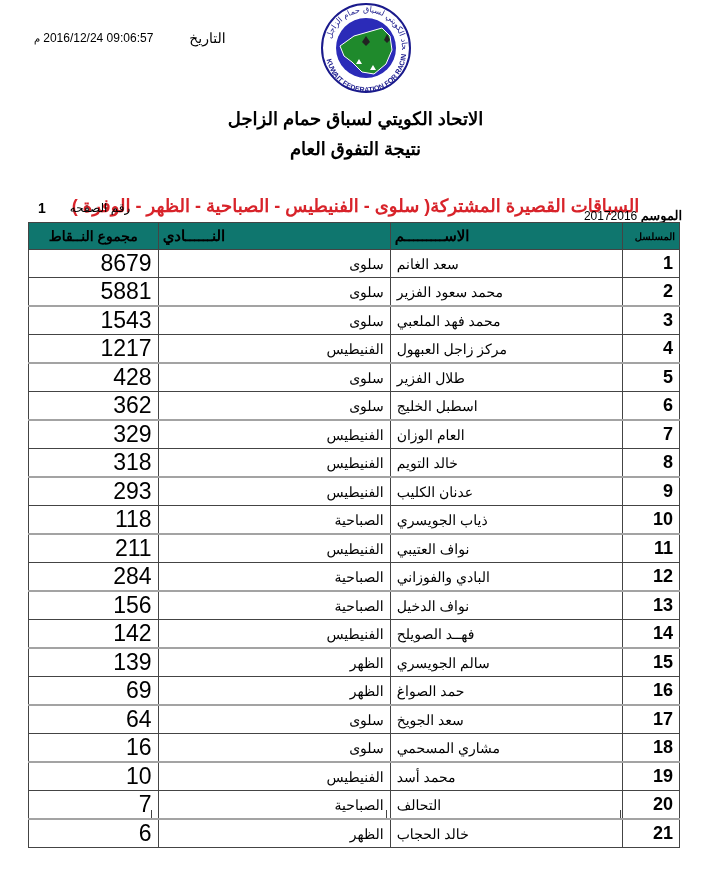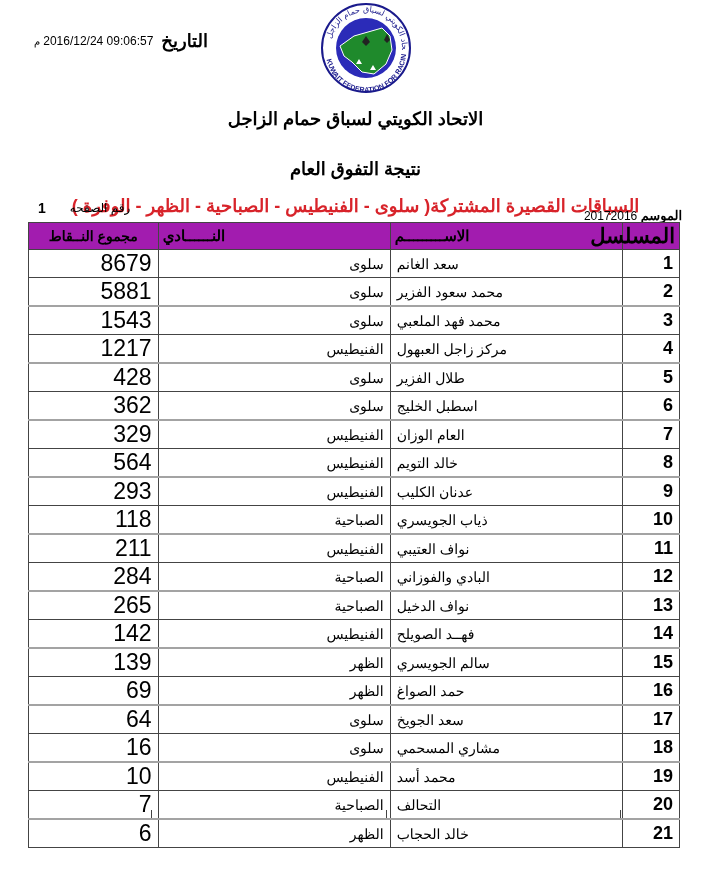--- a/index.html
+++ b/index.html
@@ -1,38 +1,38 @@
 <!DOCTYPE html>
 <html><head>
   <meta charset="utf-8">
   <style>
     html, body { margin: 0; padding: 0; background: #ffffff; }
     body { width: 711px; height: 870px; position: relative; overflow: hidden; font-family: "Liberation Sans", sans-serif; color: #000; }
     .date-row { position: absolute; top: 30px; left: 34px; font-size: 12px; display: flex; align-items: center; direction: rtl; }
-    .date-label { font-weight: bold; font-size: 18px; margin-left: 8px; }
+    .date-label { font-weight: normal; font-size: 14px; margin-left: 36px; }
     .date-val { direction: ltr; }
     .date-suffix { font-size: 10px; margin-right: 3px; }
     .logo { position: absolute; left: 300px; top: 2px; width: 132px; height: 92px; }
     .title1 { position: absolute; top: 108px; left: 0; width: 711px; text-align: center; font-size: 18px; font-weight: bold; direction: rtl; }
-    .title2 { position: absolute; top: 138px; left: 0; width: 711px; text-align: center; font-size: 18px; font-weight: bold; direction: rtl; margin-top: 20px; }
+    .title2 { position: absolute; top: 138px; left: 0; width: 711px; text-align: center; font-size: 18px; font-weight: bold; direction: rtl; }
     .title3 { position: absolute; top: 166px; left: 0; width: 711px; text-align: center; font-size: 18px; font-weight: bold; color: #d8232a; direction: rtl; margin-top: 29px; }
     .meta-row { position: absolute; top: 200px; left: 38px; width: 644px; height: 18px; font-size: 12px; }
     .season { position: absolute; right: 0; top: 8px; direction: rtl; }
     .season-label { font-weight: bold; font-size: 13px; }
     .page { position: absolute; left: 0; top: 0; direction: rtl; display: flex; gap: 24px; align-items: center; }
     .page-num { font-weight: bold; font-size: 14px; }
     table { position: absolute; top: 222px; left: 28px; width: 652px; border-collapse: collapse; direction: rtl; table-layout: fixed; }
-    th { background: #a21caf; font-weight: bold; font-size: 15px; height: 26px; border: 1px solid #444; padding: 0 4px; }
+    th { background: #0f766e; font-weight: bold; font-size: 15px; height: 26px; border: 1px solid #444; padding: 0 4px; }
     td { height: 25.5px; border-left: 1px solid #444; border-right: 1px solid #444; border-bottom: 1px solid #444; font-size: 14px; padding: 0 6px; }
     tr.thick td { border-bottom: 2px solid #a3a3a3; }
     .c-serial { width: 48px; text-align: right; font-weight: bold; font-size: 18px; }
     .c-name { width: 222px; text-align: left; }
     .c-club { width: 222px; text-align: right; }
     .c-points { width: 120px; text-align: right; font-size: 23px; }
-    th.c-serial { font-size: 21px; }
+    th.c-serial { font-size: 10px; }
     th.c-name, th.c-club { text-align: left; }
     th.c-points { text-align: center; font-size: 14px; }
     .stubs { position: absolute; top: 810px; left: 28px; width: 652px; height: 8px; }
     .stub { position: absolute; top: 0; width: 1px; height: 8px; background: #444; }
   </style>
 </head>
 <body>
 
 <div class="date-row">
   <span class="date-label">التاريخ</span>
@@ -124,21 +124,21 @@
       <tr>
         <td class="c-serial">7</td>
         <td class="c-name">العام الوزان</td>
         <td class="c-club">الفنيطيس</td>
         <td class="c-points">329</td>
       </tr>
       <tr class="thick">
         <td class="c-serial">8</td>
         <td class="c-name">خالد التويم</td>
         <td class="c-club">الفنيطيس</td>
-        <td class="c-points">564</td>
+        <td class="c-points">318</td>
       </tr>
       <tr>
         <td class="c-serial">9</td>
         <td class="c-name">عدنان الكليب</td>
         <td class="c-club">الفنيطيس</td>
         <td class="c-points">293</td>
       </tr>
       <tr class="thick">
         <td class="c-serial">10</td>
         <td class="c-name">ذياب الجويسري</td>
@@ -154,21 +154,21 @@
       <tr class="thick">
         <td class="c-serial">12</td>
         <td class="c-name">البادي والفوزاني</td>
         <td class="c-club">الصباحية</td>
         <td class="c-points">284</td>
       </tr>
       <tr>
         <td class="c-serial">13</td>
         <td class="c-name">نواف الدخيل</td>
         <td class="c-club">الصباحية</td>
-        <td class="c-points">265</td>
+        <td class="c-points">156</td>
       </tr>
       <tr class="thick">
         <td class="c-serial">14</td>
         <td class="c-name">فهــد الصويلح</td>
         <td class="c-club">الفنيطيس</td>
         <td class="c-points">142</td>
       </tr>
       <tr>
         <td class="c-serial">15</td>
         <td class="c-name">سالم الجويسري</td>

